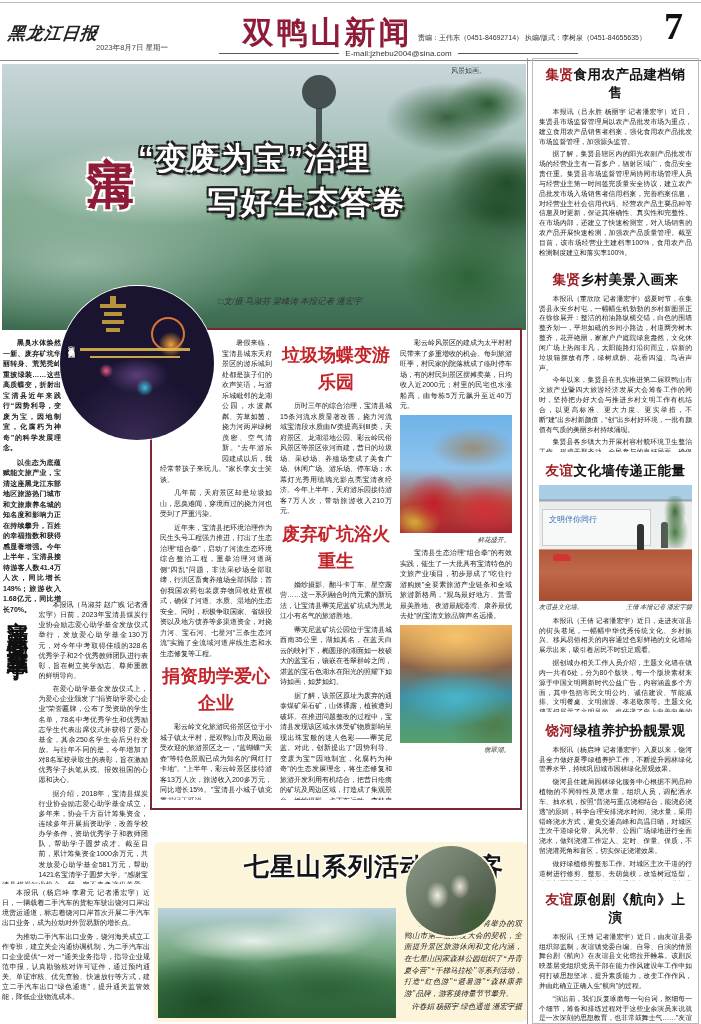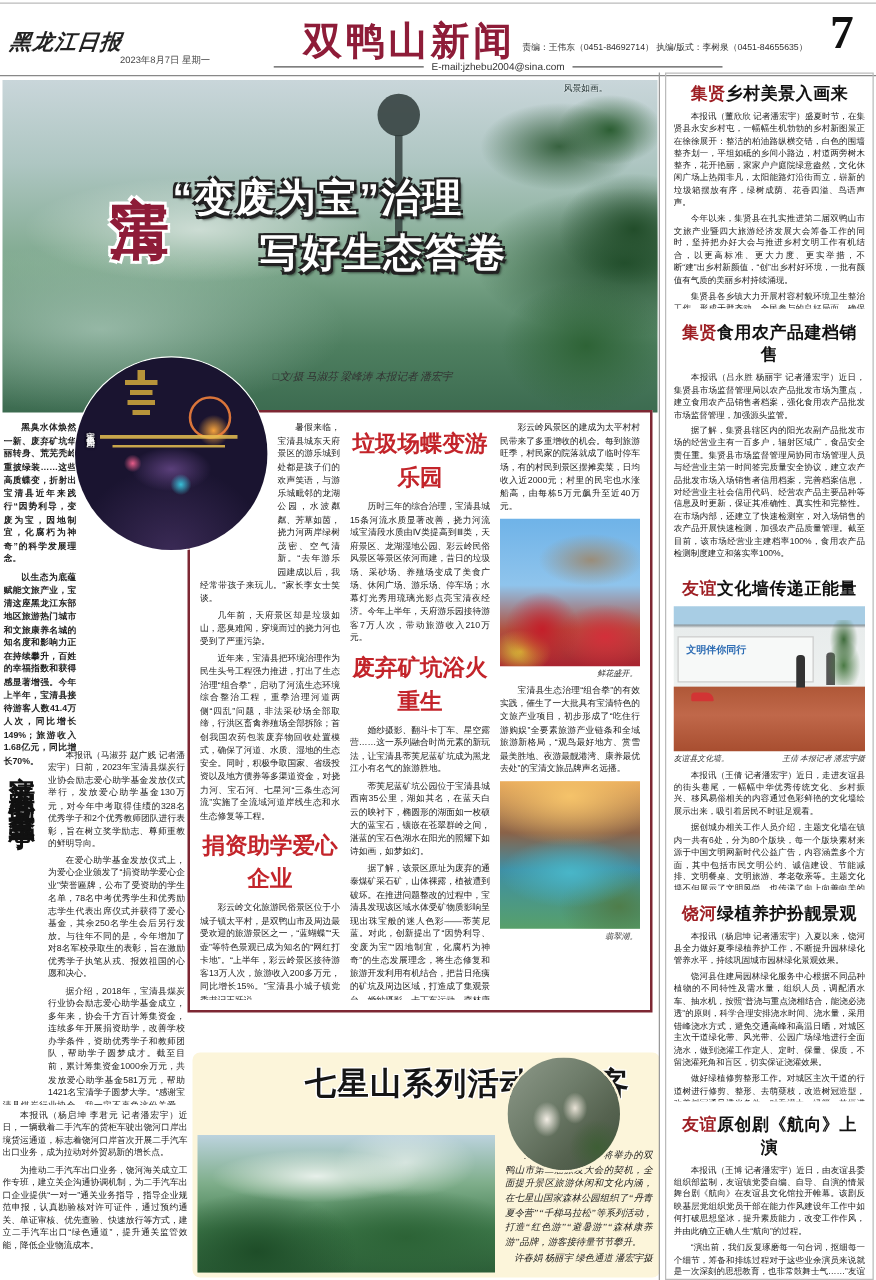--- a/index.html
+++ b/index.html
@@ -127,21 +127,21 @@
   .rail-head .pre{color:#9e1f24;}
   .rail-body{font-size:6.8px;line-height:1.45;text-align:justify;color:#222;overflow:hidden;}
   .rail-body p{margin:0 0 3px 0;text-indent:2em;} .clip158{max-height:158px;} .clip96{max-height:96px;}
   .clip136{max-height:136px;} .clip120{max-height:120px;}
   #wall-photo{width:100%;height:116px;margin:2px 0 2px 0;
       background:
         linear-gradient(180deg,#a8cde4 0%,#a8cde4 12%,#8f9aa0 13%,#b8bfc2 14%,#e8ecec 15%,#eef1f0 55%,#b05838 56%,#c0684a 75%,#a84e30 100%);
       position:relative;overflow:hidden;}
   #wall-photo .mural{position:absolute;left:4px;top:22%;width:70%;height:30%;
       background:#f7f9f8;box-shadow:0 0 0 1px #ccc;}
-  #wall-photo .mural i{position:absolute;left:6px;top:4px;font-style:normal;font-size:8px;color:#2e6db4;font-weight:bold;}
+  #wall-photo .mural i{position:absolute;left:6px;top:4px;font-style:normal;font-size:8px;color:#2e6db4;font-weight:normal;}
   #wall-photo .car{position:absolute;left:14px;bottom:34%;width:18px;height:7px;background:#d23434;border-radius:3px 6px 1px 1px;}
   #wall-photo .p1,#wall-photo .p2{position:absolute;width:7px;height:26px;background:#333;border-radius:3px 3px 0 0;}
   #wall-photo .p1{left:64%;top:34%;} #wall-photo .p2{left:80%;top:32%;background:#555;}
   #wall-photo .tree{position:absolute;right:2px;top:10%;width:30px;height:45%;
       background:radial-gradient(15px 25px at 50% 30%, #3e6b3a, rgba(62,107,58,0) 75%),
                  radial-gradient(18px 28px at 50% 70%, #4a7a44, rgba(74,122,68,0) 75%);}
   .wall-cap-row{display:flex;justify-content:space-between;font-size:6.3px;color:#333;
       font-family:"Liberation Serif",serif;font-style:italic;margin-bottom:4px;}
 </style>
 </head>
@@ -249,33 +249,33 @@
     <div class="abs" id="feature-caption">
       <p>集贤县充分利用即将举办的双鸭山市第二届旅发大会的契机，全面提升景区旅游休闲和文化内涵，在七星山国家森林公园组织了“丹青夏令营”“千梯马拉松”等系列活动，打造“红色游”“避暑游”“森林康养游”品牌，游客接待量节节攀升。</p>
       <p id="feature-credit">许春娟 杨丽宇 绿色通道 潘宏宇摄</p>
     </div>
   </div>
 
   <div class="abs" id="rail-divider"></div>
   <div class="abs" id="rail">
 
     <div class="rail-article">
+      <div class="rail-head"><span class="pre">集贤</span><span>食用农产品建档销售</span></div>
+      <div class="rail-body clip158">
+        <p>本报讯（吕永胜 杨丽宇 记者潘宏宇）近日，集贤县市场监督管理局以农产品批发市场为重点，建立食用农产品销售者档案，强化食用农产品批发市场监督管理，加强源头监管。</p>
+        <p>据了解，集贤县辖区内的阳光农副产品批发市场的经营业主有一百多户，辐射区域广，食品安全责任重。集贤县市场监督管理局协同市场管理人员与经营业主第一时间签完质量安全协议，建立农产品批发市场入场销售者信用档案，完善档案信息，对经营业主社会信用代码、经营农产品主要品种等信息及时更新，保证其准确性、真实性和完整性。在市场内部，还建立了快速检测室，对入场销售的农产品开展快速检测，加强农产品质量管理。截至目前，该市场经营业主建档率100%，食用农产品检测制度建立和落实率100%。</p>
+      </div>
+    </div>
+
+    <div class="rail-article">
       <div class="rail-head"><span class="pre">集贤</span><span>乡村美景入画来</span></div>
       <div class="rail-body clip158">
         <p>本报讯（董欣欣 记者潘宏宇）盛夏时节，在集贤县永安乡村屯，一幅幅生机勃勃的乡村新图景正在徐徐展开：整洁的柏油路纵横交错，白色的围墙整齐划一，平坦如砥的乡间小路边，村道两旁树木整齐，花开艳丽，家家户户庭院绿意盎然，文化休闲广场上热闹非凡，太阳能路灯沿街而立，崭新的垃圾箱摆放有序，绿树成荫、花香四溢、鸟语声声。</p>
         <p>今年以来，集贤县在扎实推进第二届双鸭山市文旅产业暨四大旅游经济发展大会筹备工作的同时，坚持把办好大会与推进乡村文明工作有机结合，以更高标准、更大力度、更实举措，不断“建”出乡村新颜值，“创”出乡村好环境，一批有颜值有气质的美丽乡村持续涌现。</p>
         <p>集贤县各乡镇大力开展村容村貌环境卫生整治工作，形成干群齐动、全民参与的良好局面，确保农户房前屋后、村组公共区域无零星垃圾，公路沿线无散堆垃圾，无乱搭乱建、无乱贴乱画广告等现象。同时，注重通讯、供水、供电等公共基础设施配套建设，让乡村的生活更加便利，居住环境更加良好。</p>
-      </div>
-    </div>
-
-    <div class="rail-article">
-      <div class="rail-head"><span class="pre">集贤</span><span>食用农产品建档销售</span></div>
-      <div class="rail-body clip158">
-        <p>本报讯（吕永胜 杨丽宇 记者潘宏宇）近日，集贤县市场监督管理局以农产品批发市场为重点，建立食用农产品销售者档案，强化食用农产品批发市场监督管理，加强源头监管。</p>
-        <p>据了解，集贤县辖区内的阳光农副产品批发市场的经营业主有一百多户，辐射区域广，食品安全责任重。集贤县市场监督管理局协同市场管理人员与经营业主第一时间签完质量安全协议，建立农产品批发市场入场销售者信用档案，完善档案信息，对经营业主社会信用代码、经营农产品主要品种等信息及时更新，保证其准确性、真实性和完整性。在市场内部，还建立了快速检测室，对入场销售的农产品开展快速检测，加强农产品质量管理。截至目前，该市场经营业主建档率100%，食用农产品检测制度建立和落实率100%。</p>
       </div>
     </div>
 
     <div class="rail-article">
       <div class="rail-head"><span class="pre">友谊</span><span>文化墙传递正能量</span></div>
       <div id="wall-photo">
         <div class="mural">
             <i>文明伴你同行</i>
           </div>
         <div class="car"></div>

